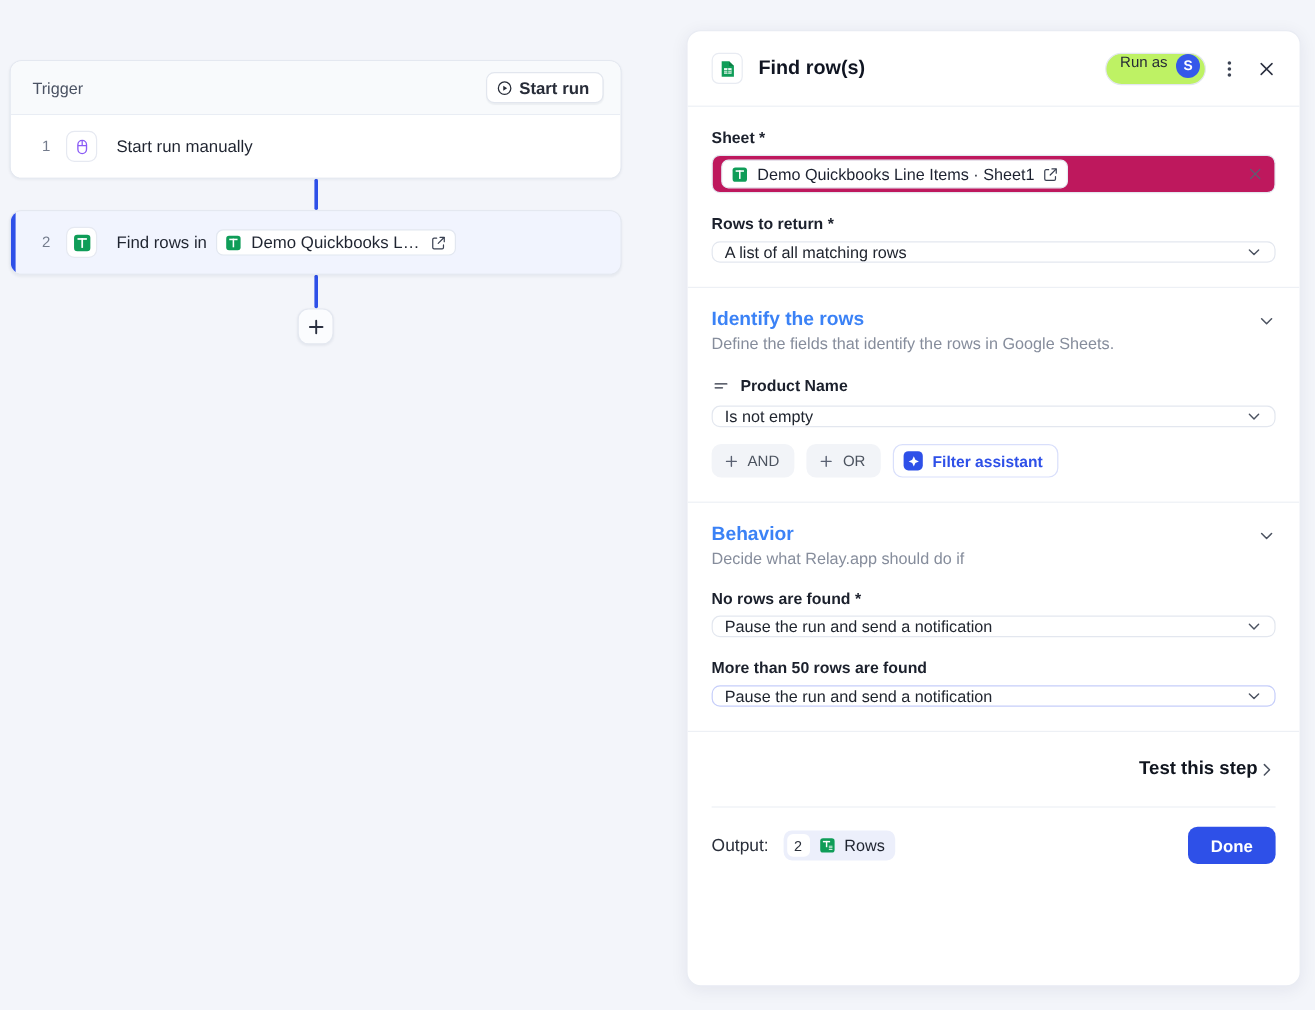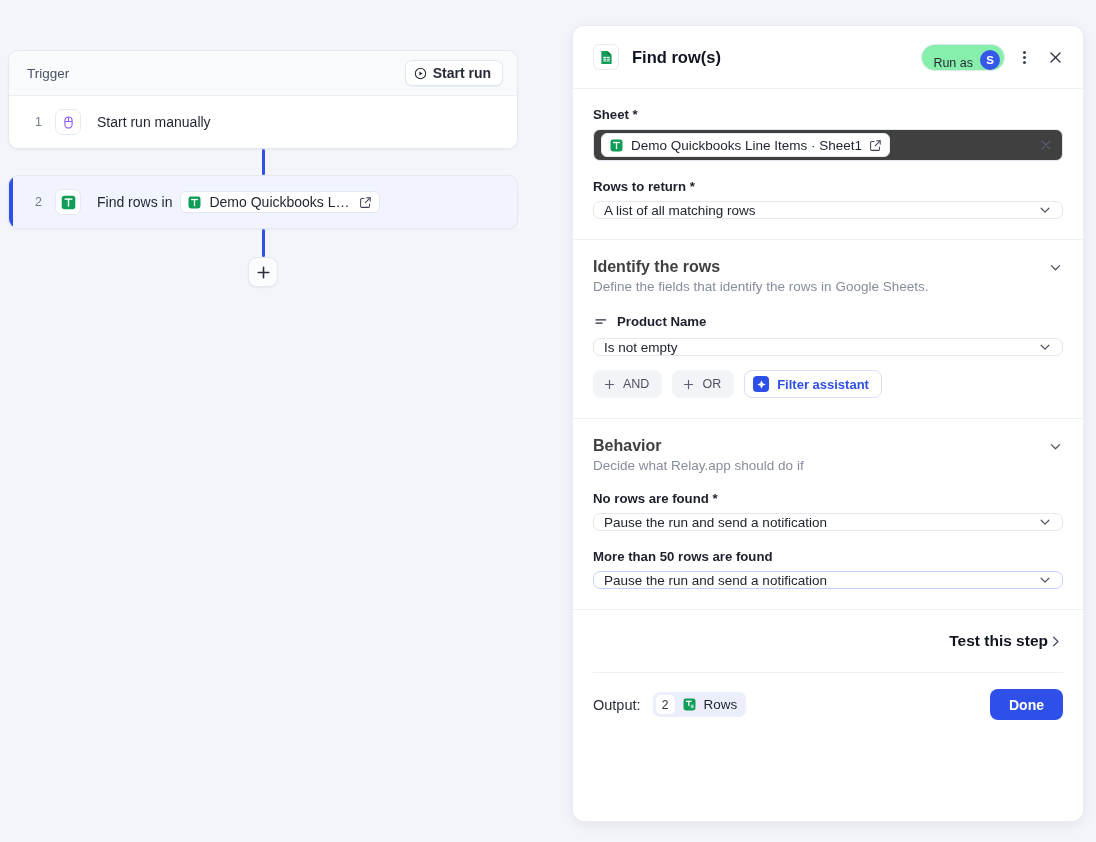--- a/index.html
+++ b/index.html
@@ -112,54 +112,54 @@
     border-bottom: 1px solid #edf0f5;
   }
   .panel-head-icon {
     width: 26px; height: 26px; border-radius: 6px;
     background: #fff; border: 1px solid #e8ebf2;
     display: flex; align-items: center; justify-content: center;
     margin-right: 13px;
   }
   .panel-title { font-size: 16.5px; font-weight: 700; color: #101522; flex: 1; }
   .runas-pill {
-    display: inline-flex; align-items: flex-end; gap: 7px;
+    display: inline-flex; align-items: flex-start; gap: 7px;
     height: 27px; padding: 0 4px 0 11px;
-    border: 1px solid #e3e7ef; border-radius: 14px; background: #86efac;
+    border: 1px solid #e3e7ef; border-radius: 14px; background: #bef264;
     font-size: 12.5px; color: #262b36; font-weight: 400;
     cursor: pointer;
   }
   .avatar {
     width: 20px; height: 20px; border-radius: 50%;
     background: #3558ea; color: #fff;
     font-size: 11.5px; font-weight: 700;
     display: flex; align-items: center; justify-content: center;
   }
   .kebab { width: 26px; height: 26px; margin-left: 6px; display:flex; align-items:center; justify-content:center; cursor:pointer; }
   .kebab span { display:block; width:3px; height:3px; border-radius:50%; background:#3c4353; margin:1px 0; }
   .kebab-wrap { display:flex; flex-direction:column; align-items:center; }
   .close-x { width: 28px; height: 28px; margin-left: 4px; display:flex; align-items:center; justify-content:center; cursor:pointer; }
 
   .panel-body { flex: 1 1 auto; overflow: hidden; }
 
   .section { padding: 18px 20px 20px 20px; border-bottom: 1px solid #edf0f5; }
   .sec-title-row { display: flex; align-items: flex-start; }
-  .sec-title { font-size: 16px; font-weight: 700; color: #404040; }
+  .sec-title { font-size: 16px; font-weight: 700; color: #3b82f6; }
   .sec-desc { font-size: 13.5px; color: #868d9c; margin-top: 3px; }
   .chev-sec { margin-left: auto; cursor: pointer; padding-top: 2px; }
 
   .field-label {
     font-size: 13.2px; font-weight: 700; color: #1b202c;
     margin-bottom: 7px;
   }
   .field-label.sub { margin-top: 18px; }
 
   .input-shell {
     height: 32px; border: 1px solid #e3e7ef; border-radius: 7px;
-    background: #404040; display: flex; align-items: center;
+    background: #be185d; display: flex; align-items: center;
     padding: 0 9px 0 7px;
   }
   .select-shell {
     height: 18px; border: 1px solid #e3e7ef; border-radius: 7px;
     background: #fff; display: flex; align-items: center;
     padding: 0 10px; cursor: pointer;
     font-size: 13.5px; color: #20252f;
   }
   .select-shell.focus { border-color: #c6cefa; }
   .select-shell .val { flex: 1; }

